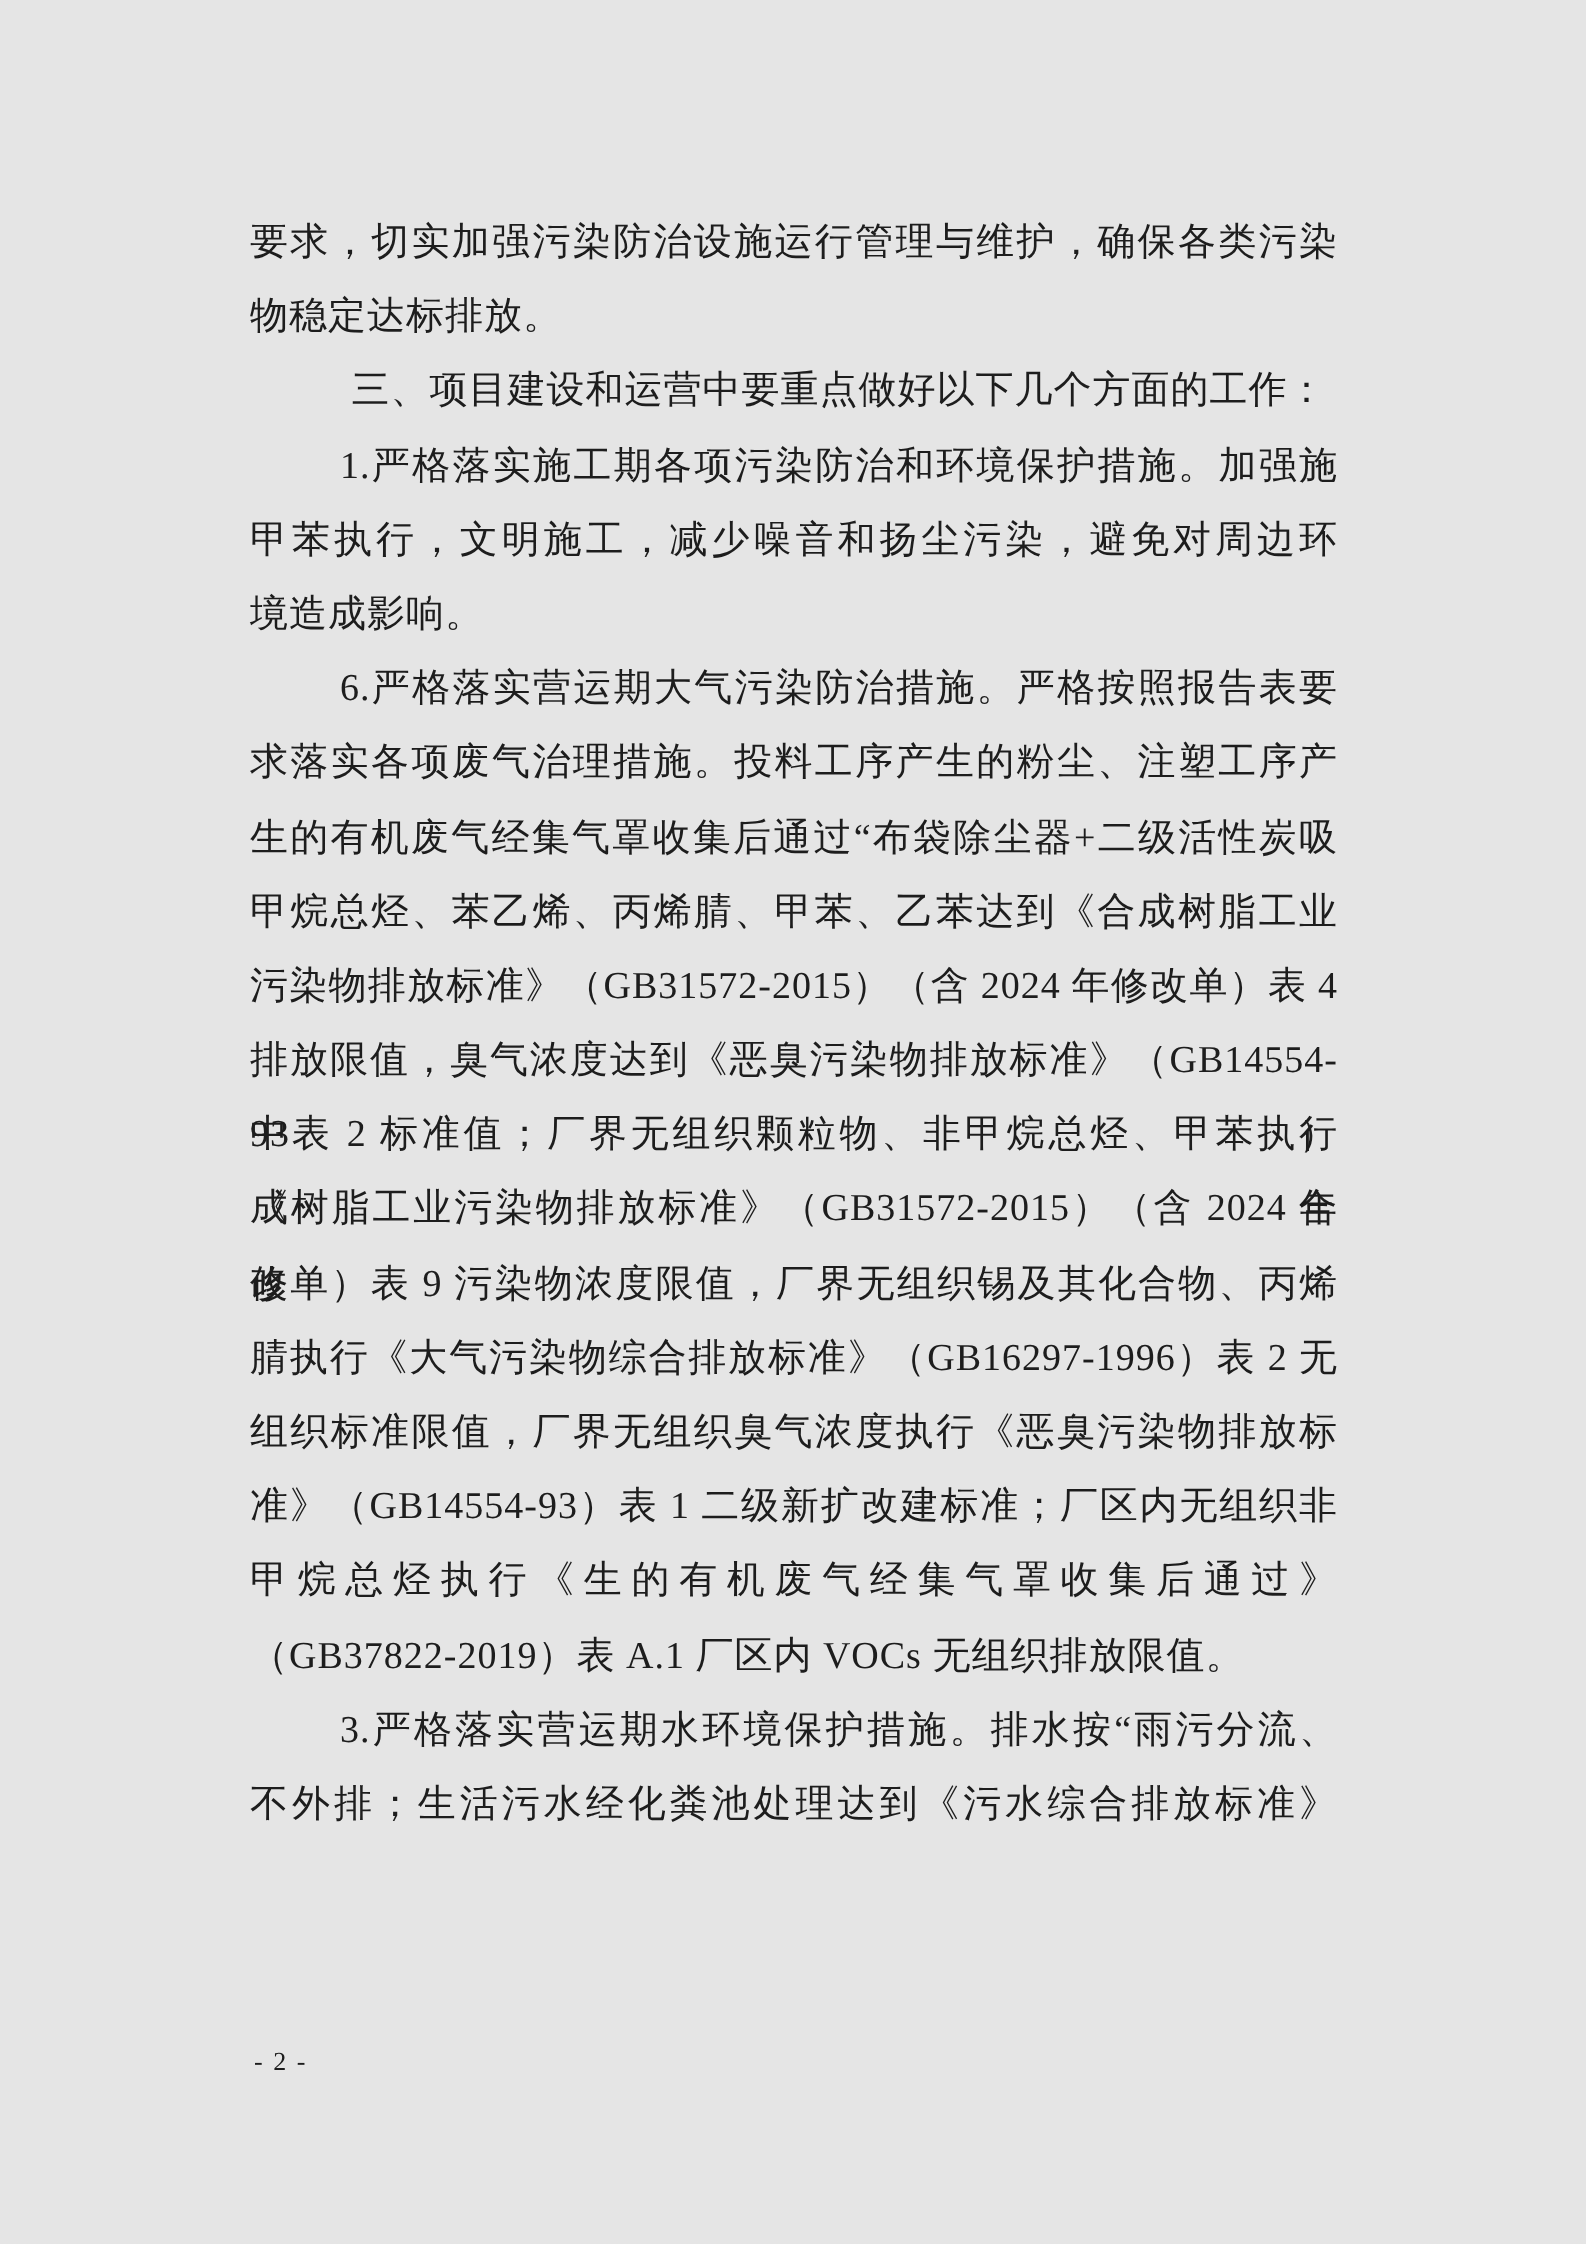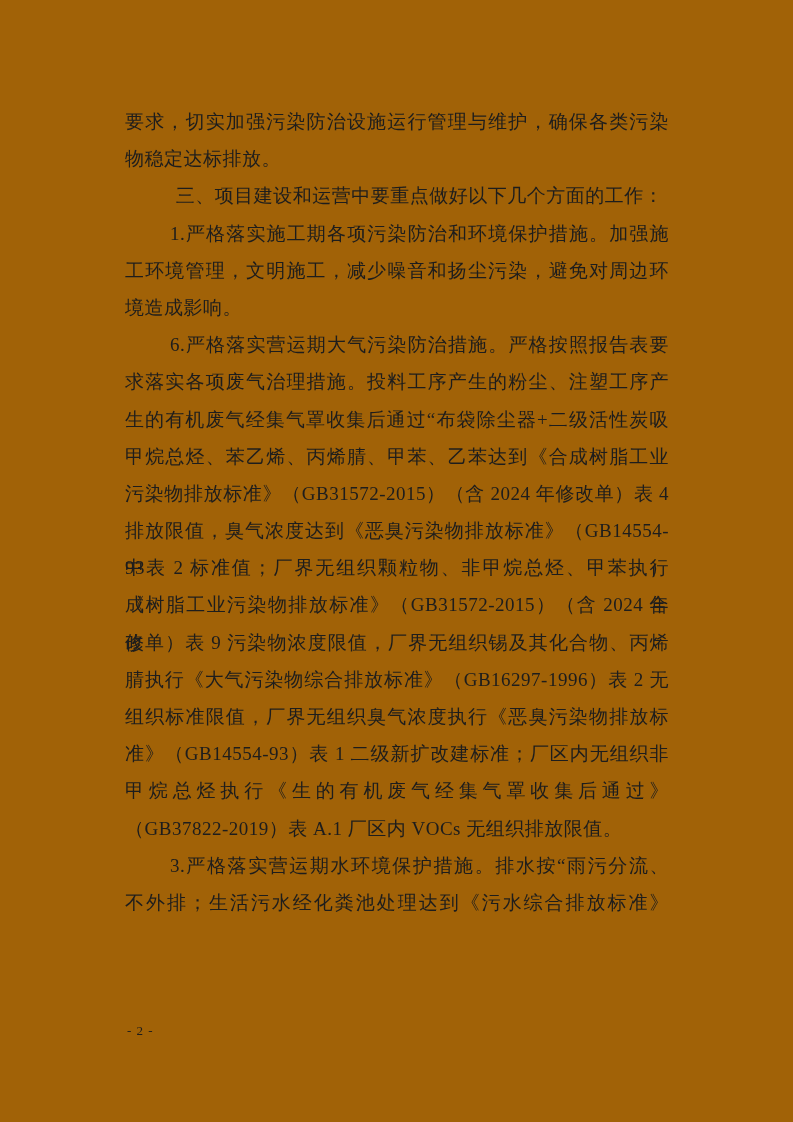--- a/index.html
+++ b/index.html
@@ -4,21 +4,21 @@
 <style>
   html, body {
     margin: 0;
     padding: 0;
     background: #ffffff;
   }
   .page {
     position: relative;
     width: 793px;
     height: 1122px;
-    background: #a16207;
+    background: #e5e5e5;
     overflow: hidden;
     font-family: "Liberation Serif", "DejaVu Serif", serif;
     color: #1d1d1d;
   }
   .content {
     position: absolute;
     left: 125px;
     top: 103px;
     width: 544px;
   }
@@ -64,21 +64,21 @@
       <div class="line j">要求，切实加强污染防治设施运行管理与维护，确保各类污染</div>
       <div class="line">物稳定达标排放。</div>
     </div>
 
     <div class="para">
       <div class="line indent">三、项目建设和运营中要重点做好以下几个方面的工作：</div>
     </div>
 
     <div class="para">
       <div class="line j indent">1.严格落实施工期各项污染防治和环境保护措施。加强施</div>
-      <div class="line j">工环境管理，文明施工，减少噪音和扬尘污染，避免对周边环</div>
+      <div class="line j">甲苯执行，文明施工，减少噪音和扬尘污染，避免对周边环</div>
       <div class="line">境造成影响。</div>
     </div>
 
     <div class="para">
       <div class="line j indent">6.严格落实营运期大气污染防治措施。严格按照报告表要</div>
       <div class="line j">求落实各项废气治理措施。投料工序产生的粉尘、注塑工序产</div>
       <div class="line j">生的有机废气经集气罩收集后通过“布袋除尘器+二级活性炭吸</div>
       <div class="line j">甲烷总烃、苯乙烯、丙烯腈、甲苯、乙苯达到《合成树脂工业</div>
       <div class="line j">污染物排放标准》（GB31572-2015）（含 2024 年修改单）表 4</div>
       <div class="line j">排放限值，臭气浓度达到《恶臭污染物排放标准》（GB14554-93）</div>

